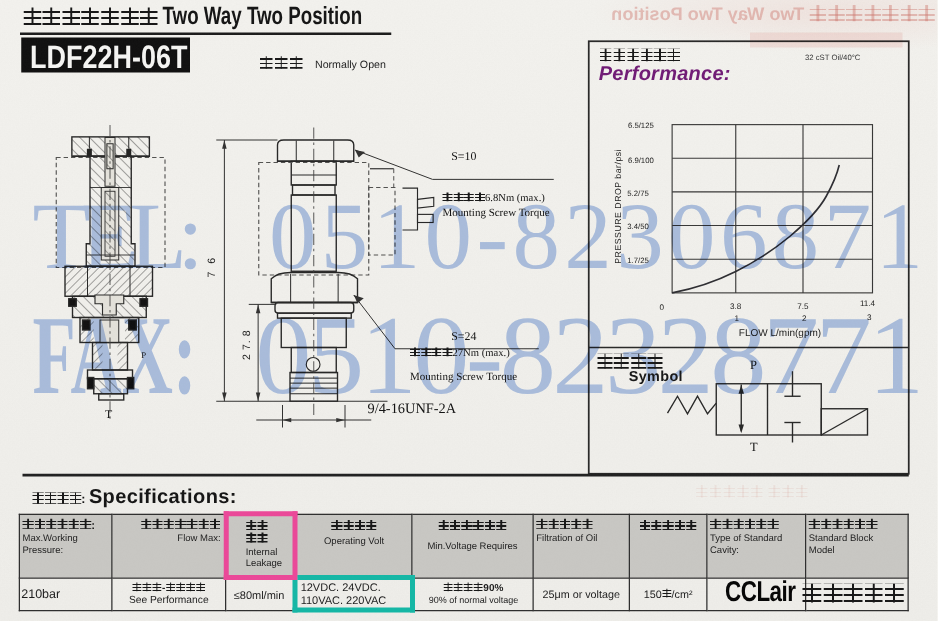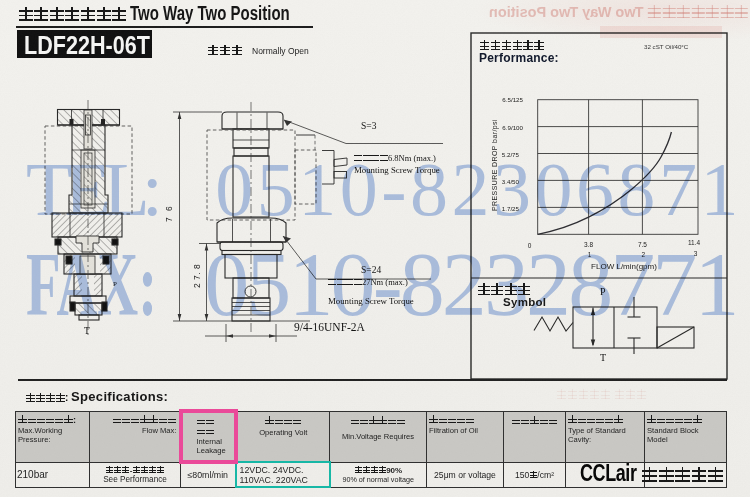--- a/index.html
+++ b/index.html
@@ -264,45 +264,45 @@
 <g fill="#2a2a2a" stroke="none">
 <path d="M593,308 L590.8,315 L595.2,315 Z"></path>
 <path d="M593,346.5 L590.8,339.5 L595.2,339.5 Z"></path>
 </g>
 
 <text x="600" y="295" font-size="10" fill="#111" font-family="Liberation Serif,serif">P</text>
 
 <text x="600" y="361" font-size="10" fill="#111" font-family="Liberation Serif,serif">T</text>
 </svg>
 
-<div class="abs" style="left:361px;top:121px;font-family:'Liberation Serif',serif;font-size:9.5px;color:#111;">S=3</div>
+<div class="abs" style="left:361px;top:121px;font-family:'Liberation Serif',serif;font-size:9.5px;color:#111;">S=10</div>
 
 <div class="abs" style="left:354px;top:153px;font-size:8.5px;color:#111;white-space:nowrap;"><span style="font-weight:bold"><i class="cn"></i><i class="cn"></i><i class="cn"></i><i class="cn"></i></span><span style="font-family:'Liberation Serif',serif">6.8Nm (max.)</span></div>
 
 <div class="abs" style="left:354px;top:164.5px;font-family:'Liberation Serif',serif;font-size:8.8px;color:#111;">Mounting Screw Torque</div>
 
 <div class="abs" style="left:361px;top:265px;font-family:'Liberation Serif',serif;font-size:9.5px;color:#111;">S=24</div>
 
 <div class="abs" style="left:328px;top:277px;font-size:8.5px;color:#111;white-space:nowrap;"><span style="font-weight:bold"><i class="cn"></i><i class="cn"></i><i class="cn"></i><i class="cn"></i></span><span style="font-family:'Liberation Serif',serif">27Nm (max.)</span></div>
 
 <div class="abs" style="left:328px;top:296px;font-family:'Liberation Serif',serif;font-size:8.8px;color:#111;">Mounting Screw Torque</div>
 
 <div class="abs" style="left:294px;top:321px;font-family:'Liberation Serif',serif;font-size:11.5px;color:#111;">9/4-16UNF-2A</div>
 
 <div class="abs" style="left:479px;top:39px;font-size:11px;font-weight:bold;color:#161616;"><i class="cn"></i><i class="cn"></i><i class="cn"></i><i class="cn"></i><i class="cn"></i><i class="cn"></i></div>
-<div class="abs" style="left:479px;top:51px;font-size:12px;font-weight:bold;color:#0f172a;letter-spacing:0.2px;">Performance:</div>
+<div class="abs" style="left:479px;top:51px;font-size:16px;font-weight:bold;color:#701a75;letter-spacing:0.2px;font-style:italic;">Performance:</div>
 
 <div class="abs" style="left:644px;top:43px;font-size:6.2px;color:#333;">32 cST Oil/40°C</div>
 
 <div class="abs" style="left:477px;top:282.5px;font-size:13.5px;font-weight:bold;color:#161616;"><i class="cn"></i><i class="cn"></i><i class="cn"></i><i class="cn"></i></div>
 <div class="abs" style="left:503px;top:295.5px;font-size:11.5px;font-weight:bold;color:#161616;letter-spacing:0.3px;">Symbol</div>
 
 <div class="abs" style="left:556px;top:388px;font-size:11px;font-weight:bold;transform:scaleX(-1);color:rgba(210,130,120,0.12);--ink:rgba(210,130,120,0.12);white-space:nowrap;"><i class="cn"></i><i class="cn"></i><i class="cn"></i>&nbsp;<i class="cn"></i><i class="cn"></i><i class="cn"></i><i class="cn"></i><i class="cn"></i></div>
 
-<div class="abs" style="left:25px;top:389px;font-size:10px;font-weight:bold;color:#141414;white-space:nowrap;"><i class="cn"></i><i class="cn"></i><i class="cn"></i><i class="cn"></i>:&nbsp;<span style="font-size:13px;letter-spacing:0.3px;">Specifications:</span></div>
+<div class="abs" style="left:25px;top:389px;font-size:10px;font-weight:bold;color:#141414;white-space:nowrap;"><i class="cn"></i><i class="cn"></i><i class="cn"></i><i class="cn"></i>:&nbsp;<span style="font-size:16px;letter-spacing:0.3px;">Specifications:</span></div>
 
 <table class="abs" style="left:15px;top:409px;width:711px;height:77px;border-collapse:collapse;table-layout:fixed;font-size:7.6px;color:#1c1c1c;border:1.6px solid #2a2a2a;">
 <colgroup>
       <col style="width:74px">
       <col style="width:91px">
       <col style="width:55px">
       <col style="width:94px">
       <col style="width:97px">
       <col style="width:77px">
       <col style="width:62px">
@@ -323,21 +323,21 @@
 <td style="border:1px solid #2e2e2e;padding:1px 2px;vertical-align:top;"><div style="font-size:9.2px;font-weight:bold;margin:2px 0 1px;"><i class="cn"></i><i class="cn"></i><i class="cn"></i><i class="cn"></i><i class="cn"></i><i class="cn"></i></div>Type of Standard<br>Cavity:</td>
 <td style="border:1px solid #2e2e2e;padding:1px 2px;vertical-align:top;"><div style="font-size:9.2px;font-weight:bold;margin:2px 0 1px;"><i class="cn"></i><i class="cn"></i><i class="cn"></i><i class="cn"></i><i class="cn"></i><i class="cn"></i></div>Standard Block<br>Model</td>
 </tr>
 <tr style="height:25px;">
 <td style="border:1px solid #2e2e2e;font-size:10px;">210bar</td>
 <td style="border:1px solid #2e2e2e;text-align:center;">
           <div style="font-size:8px;font-weight:bold;"><i class="cn"></i><i class="cn"></i><i class="cn"></i>-<i class="cn"></i><i class="cn"></i><i class="cn"></i><i class="cn"></i></div>
           <div style="font-size:8.2px;">See Performance</div>
         </td>
 <td style="border:1px solid #2e2e2e;text-align:center;font-size:8.8px;">≤80ml/min</td>
-<td style="border:2px solid #14b8a6;text-align:left;padding-left:3px;font-size:8.8px;">12VDC. 24VDC.<br>110VAC. 220VAC</td>
+<td style="border:4px solid #14b8a6;text-align:left;padding-left:3px;font-size:8.8px;">12VDC. 24VDC.<br>110VAC. 220VAC</td>
 <td style="border:1px solid #2e2e2e;text-align:center;">
           <div style="font-size:8px;font-weight:bold;"><i class="cn"></i><i class="cn"></i><i class="cn"></i><i class="cn"></i>90%</div>
           <div style="font-size:7.2px;">90% of normal voltage</div>
         </td>
 <td style="border:1px solid #2e2e2e;text-align:center;font-size:8.6px;">25μm or voltage</td>
 <td style="border:1px solid #2e2e2e;text-align:center;font-size:8.6px;">150<i class="cn" style="font-size:8px"></i>/cm²</td>
 <td style="border:1px solid #2e2e2e;"></td>
 <td style="border:1px solid #2e2e2e;"></td>
 </tr>
 </tbody>

